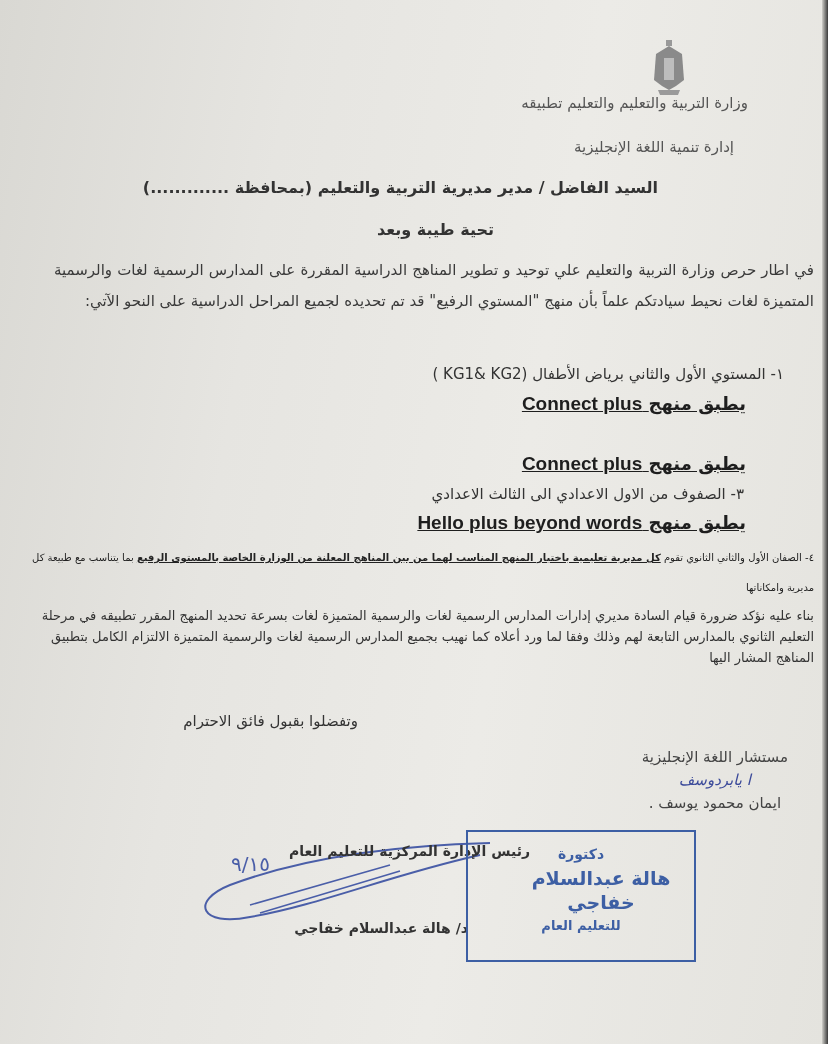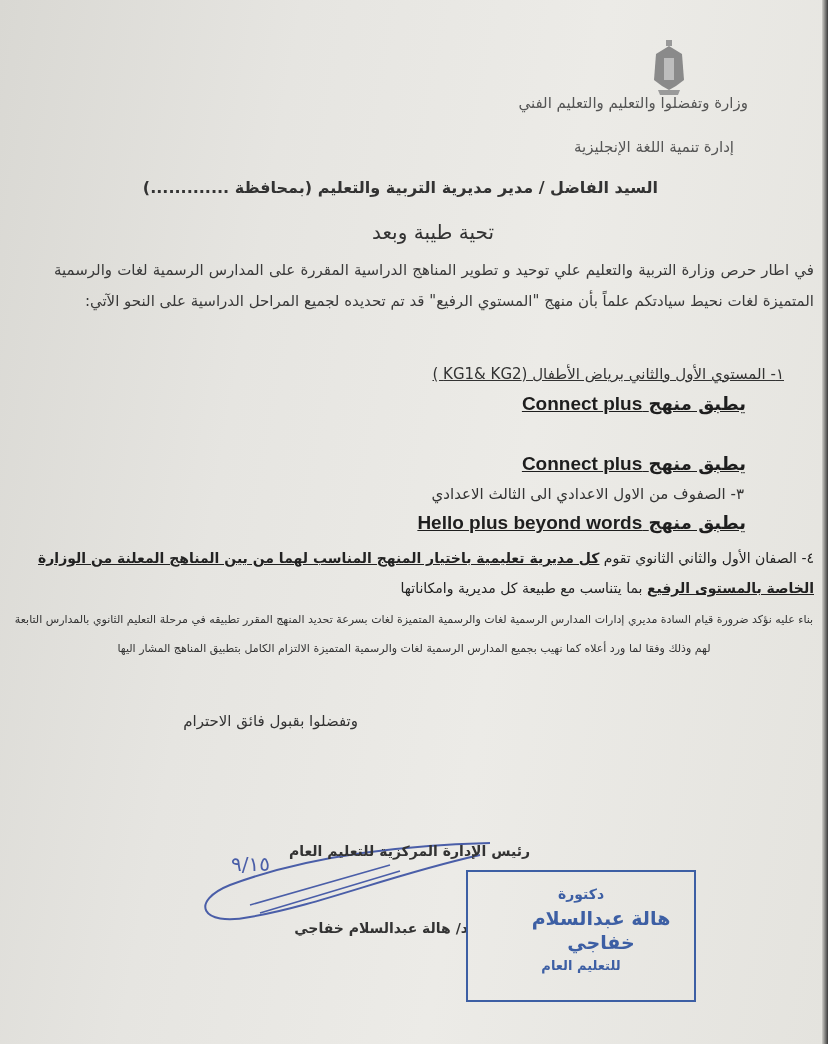--- a/index.html
+++ b/index.html
@@ -21,73 +21,73 @@
   .emblem {
     position: absolute; left: 652px; top: 40px; width: 34px; height: 56px;
   }
   .hdr { position: absolute; right: 80px; font-size: 15px; color: #555; }
   .hdr.l1 { top: 94px; }
   .hdr.l2 { top: 138px; right: 94px; }
   .addressee {
     position: absolute; right: 170px; top: 178px; font-size: 16px; font-weight: bold; color: #333;
   }
   .greeting {
-    position: absolute; right: 334px; top: 220px; font-size: 20px; font-weight: normal; color: #333; margin-left: 28px;
+    position: absolute; right: 334px; top: 220px; font-size: 16px; font-weight: bold; color: #333; margin-left: 28px;
   }
   .para {
     position: absolute; right: 14px; width: 760px; font-size: 15px; color: #3a3a3a;
     line-height: 31px; text-align: justify;
   }
   .para.intro { top: 255px; }
   .item { position: absolute; font-size: 15px; color: #333; white-space: nowrap; }
   .apply {
     position: absolute; font-size: 18px; font-weight: bold; color: #1e1e1e;
     text-decoration: underline; white-space: nowrap;
   }
   .apply .en { font-family: "Liberation Sans", sans-serif; font-weight: bold; font-size: 19px; }
-  .item4 { position: absolute; right: 14px; top: 543px; width: 800px; font-size: 14px; color: #222; line-height: 30px; }
+  .item4 { position: absolute; right: 14px; top: 543px; width: 800px; font-size: 10px; color: #222; line-height: 30px; }
   .item4 .u { text-decoration: underline; font-weight: bold; }
-  .closing { position: absolute; right: 14px; top: 605px; width: 800px; font-size: 11px; color: #333; line-height: 29px; text-align: center; }
+  .closing { position: absolute; right: 14px; top: 605px; width: 800px; font-size: 13px; color: #333; line-height: 21px; }
   .regards { position: absolute; right: 470px; top: 712px; font-size: 15px; color: #333; margin-left: 28px; }
   .sig1 { position: absolute; right: 40px; top: 746px; font-size: 15px; color: #444; line-height: 23px; text-align: center; }
   .sig1 .ink { color: #3b4a9a; font-style: italic; font-size: 15px; }
   .sig2-title { position: absolute; right: 298px; top: 843px; font-size: 14px; font-weight: bold; color: #333; }
   .sig2-name { position: absolute; right: 360px; top: 920px; font-size: 14px; font-weight: bold; color: #333; }
   .stamp {
     position: absolute; left: 466px; top: 830px; width: 226px; height: 128px;
     border: 2px solid #3d5fa4; color: #3d5fa4; text-align: center;
-    font-weight: bold; line-height: 24px; font-size: 15px; margin-top: 40px;
+    font-weight: bold; line-height: 24px; font-size: 15px;
   }
   .stamp .s1 { margin-top: 10px; letter-spacing: 8px; font-size: 14px; }
   .stamp .s2 { font-size: 19px; letter-spacing: 4px; padding-left: 40px; }
   .stamp .s3 { font-size: 13px; letter-spacing: 5px; font-weight: normal; }
   .stamp .s4 { font-size: 13px; letter-spacing: 6px; }
   .scribble { position: absolute; left: 190px; top: 835px; width: 320px; height: 100px; }
 </style>
 </head>
 <body>
 
 <div class="page">
 
   <svg class="emblem" viewBox="0 0 34 56">
     <rect x="14" y="0" width="6" height="6" fill="#999"></rect>
     <path d="M17 6 L4 14 L2 40 L10 46 L17 50 L24 46 L32 40 L30 14 Z" fill="#8a8a8a"></path>
     <rect x="12" y="18" width="10" height="22" fill="#bdbdbd"></rect>
     <path d="M6 50 L28 50 L26 55 L8 55 Z" fill="#9a9a9a"></path>
   </svg>
 
-  <div class="hdr l1">وزارة وتفضلوا والتعليم والتعليم الفني</div>
+  <div class="hdr l1">وزارة التربية والتعليم والتعليم تطبيقه</div>
   <div class="hdr l2">إدارة تنمية اللغة الإنجليزية</div>
 
   <div class="addressee">السيد الفاضل / مدير مديرية التربية والتعليم (بمحافظة .............)</div>
   <div class="greeting">تحية طيبة وبعد</div>
 
   <div class="para intro">في اطار حرص وزارة التربية والتعليم علي توحيد و تطوير المناهج الدراسية المقررة على المدارس الرسمية لغات والرسمية المتميزة لغات نحيط سيادتكم علماً بأن منهج "المستوي الرفيع" قد تم تحديده لجميع المراحل الدراسية على النحو الآتي:</div>
 
-  <div class="item" style="right:44px; top:365px;text-decoration:underline;">١- المستوي الأول والثاني برياض الأطفال (KG1&amp; KG2 )</div>
+  <div class="item" style="right:44px; top:365px;">١- المستوي الأول والثاني برياض الأطفال (KG1&amp; KG2 )</div>
   <div class="apply" style="right:82px; top:393px;">
     <span>يطبق منهج</span>
     <span class="en">Connect plus</span>
   </div>
 
   <div class="apply" style="right:82px; top:453px;">
     <span>يطبق منهج</span>
     <span class="en">Connect plus</span>
   </div>
 
@@ -99,20 +99,25 @@
 
   <div class="item4">
     <span>٤- الصفان الأول والثاني الثانوي تقوم</span>
     <span class="u">كل مديرية تعليمية باختيار المنهج المناسب لهما من بين المناهج المعلنة من الوزارة الخاصة بالمستوى الرفيع</span>
     <span>بما يتناسب مع طبيعة كل مديرية وامكاناتها</span>
   </div>
 
   <div class="closing">بناء عليه نؤكد ضرورة قيام السادة مديري إدارات المدارس الرسمية لغات والرسمية المتميزة لغات بسرعة تحديد المنهج المقرر تطبيقه في مرحلة التعليم الثانوي بالمدارس التابعة لهم وذلك وفقا لما ورد أعلاه كما نهيب بجميع المدارس الرسمية لغات والرسمية المتميزة الالتزام الكامل بتطبيق المناهج المشار اليها</div>
   <div class="regards">وتفضلوا بقبول فائق الاحترام</div>
 
+  <div class="sig1">
+    <div>مستشار اللغة الإنجليزية</div>
+    <div class="ink">ا يابردوسف</div>
+    <div>ايمان محمود يوسف .</div>
+  </div>
 
   <svg class="scribble" viewBox="0 0 320 100">
     <path d="M300 8 C220 10 120 20 40 50 C0 66 10 92 60 82 C130 70 200 40 290 20" fill="none" stroke="#4a5ea8" stroke-width="2"></path>
     <path d="M60 70 L200 30 M70 78 L210 36" stroke="#4a5ea8" stroke-width="1.5"></path>
     <text x="80" y="36" fill="#4a5ea8" font-size="20" font-family="DejaVu Sans, sans-serif">٩/١٥</text>
   </svg>
 
   <div class="sig2-title">رئيس الإدارة المركزية للتعليم العام</div>
   <div class="sig2-name">د/ هالة عبدالسلام خفاجي</div>
 

